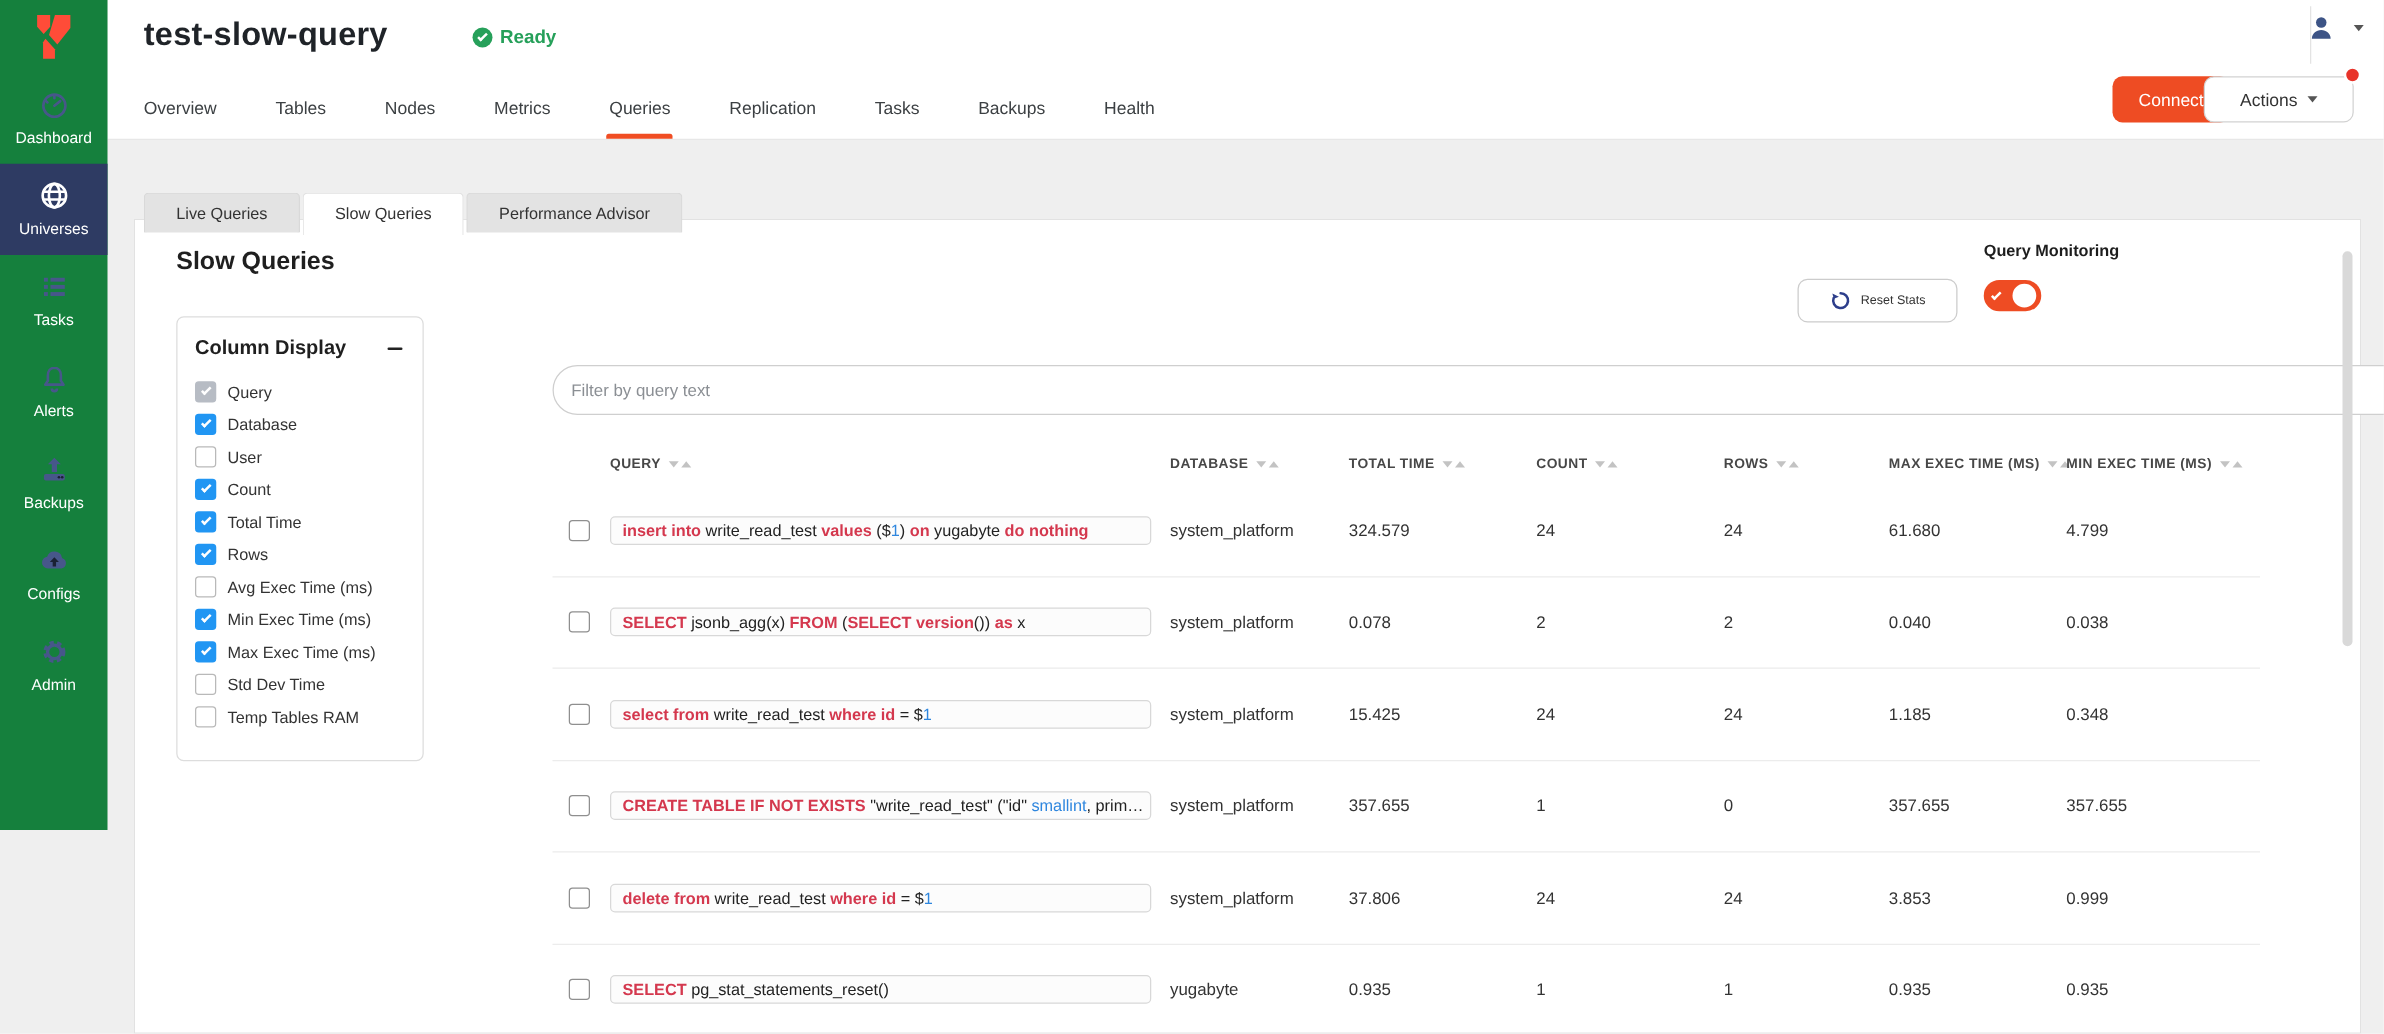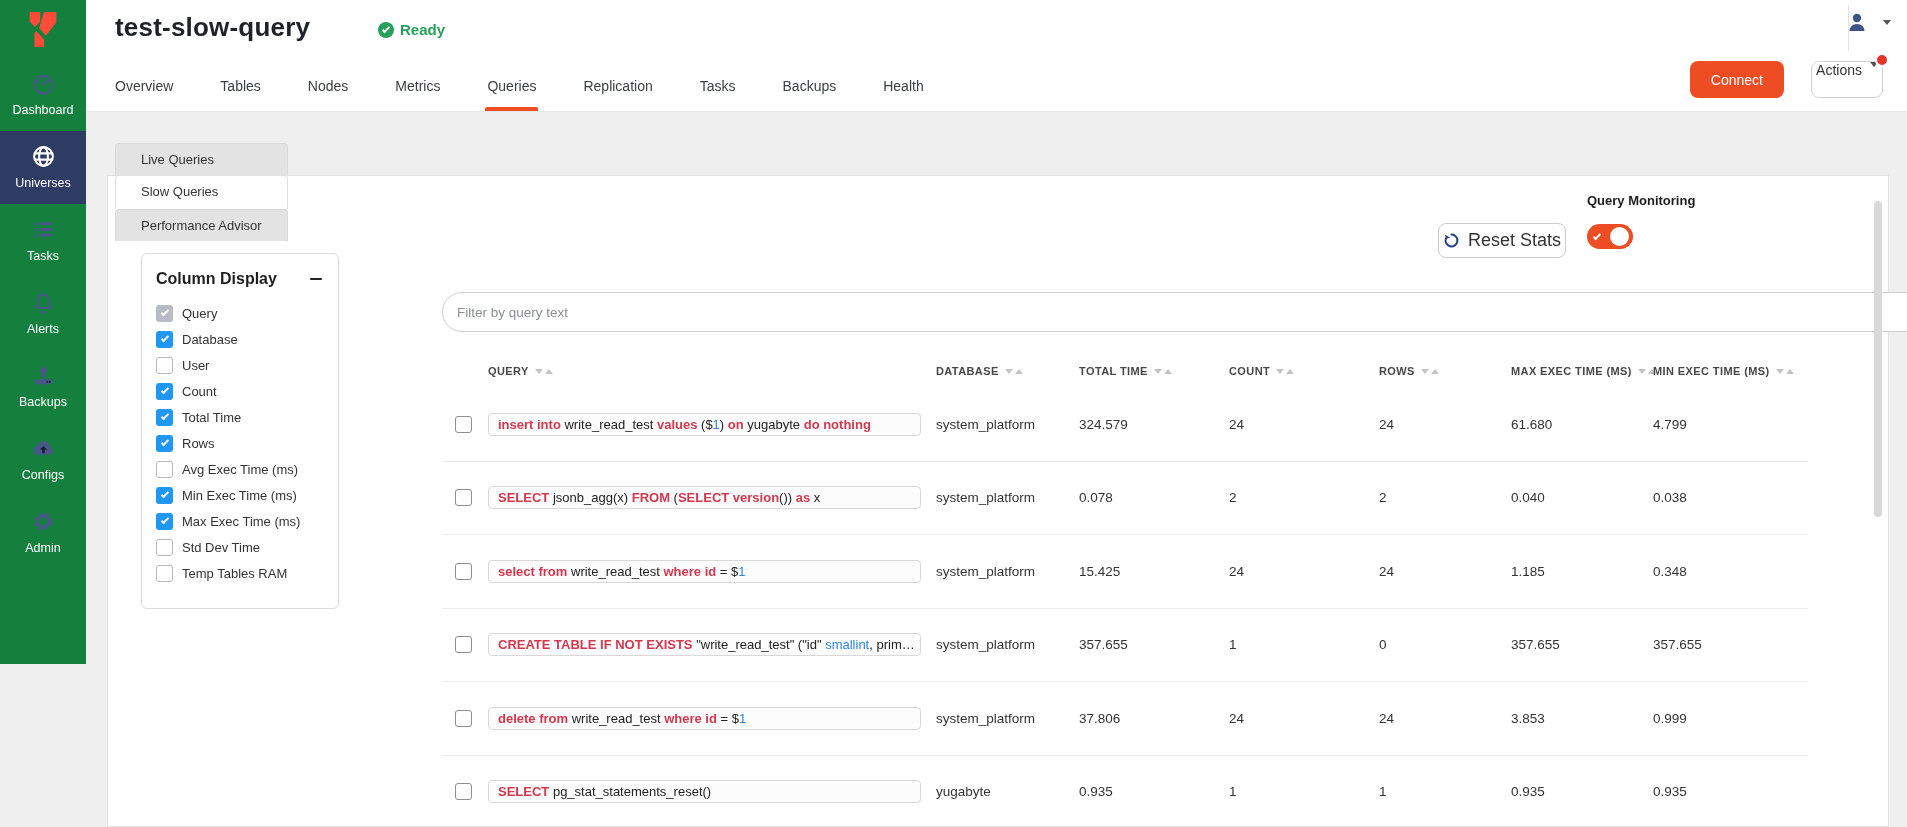--- a/index.html
+++ b/index.html
@@ -22,48 +22,48 @@
   .appheader { position:absolute; top:0; left:0; right:0; height:112px; background:#fff; border-bottom:1px solid #e7e7e7; }
   .uni-title { position:absolute; left:29px; top:12px; font-size:26px; font-weight:700; color:#1f2328; letter-spacing:.2px;text-align:center; }
   .ready-badge { position:absolute; left:260px; top:21px; display:flex; align-items:center; gap:6px;padding-left:32px; }
   .ready-circle { width:16px; height:16px; border-radius:50%; background:#26a05a; display:flex; align-items:center; justify-content:center; }
   .ready-text { color:#26a05a; font-size:15px; font-weight:700; }
   .check { display:inline-block; width:4px; height:8px; border:solid #fff; border-width:0 2px 2px 0; transform:rotate(45deg); margin-top:-2px; }
   .hdr-tabs { position:absolute; left:29px; bottom:0; display:flex; gap:47px; }
   .hdr-tab { position:relative; padding-bottom:17px; font-size:14px; color:#3c4043; cursor:pointer; }
   .hdr-tab.active::after { content:""; position:absolute; left:-2px; right:-2px; bottom:0; height:4px; background:#f04d23; border-radius:2px 2px 0 0; }
   .connect-btn { position:absolute; right:123px; top:61px; height:37px; padding:0 21px; background:#ee4c23; color:#fff; font-size:14px; font-weight:400; border:none; border-radius:8px; cursor:pointer; }
-  .actions-btn { position:absolute; right:24px; top:61px; height:37px; padding:0 4px; background:#fff; color:#333; font-size:14px; border:1px solid #d2d2d2; border-radius:8px; cursor:pointer; display:flex; }
+  .actions-btn { position:absolute; right:24px; top:61px; height:37px; padding:0 28px; background:#fff; color:#333; font-size:14px; border:1px solid #d2d2d2; border-radius:8px; cursor:pointer; display:flex; align-items:center; }
   .actions-dot { position:absolute; right:18px; top:53px; width:14px; height:14px; border-radius:50%; background:#e8332a; border:2px solid #fff; z-index:3; }
   .dd-caret { width:0; height:0; border-left:4.5px solid transparent; border-right:4.5px solid transparent; border-top:5px solid #555; margin-left:8px; display:inline-block; }
   .hdr-divider { position:absolute; right:58px; top:5px; height:46px; width:1px; background:#e3e3e3; }
   .avatar-wrap { position:absolute; right:16px; top:10px; display:flex; align-items:center; gap:6px; cursor:pointer; }
   .avatar-icon { width:24px; height:24px; color:#3d5486; }
 
   
-  .subtabs { position:absolute; left:29px; top:143px; display:flex; z-index:4;flex-direction:column; }
+  .subtabs { position:absolute; left:29px; top:154px; display:flex; z-index:4; }
   .subtab { height:32px; line-height:31px; padding:0 25px; background:#e3e3e3; border:1px solid #d9d9d9; border-bottom:none; border-radius:4px 4px 0 0; font-size:13px; color:#333; margin-right:2px; cursor:pointer; }
   .subtab.active { background:#fff; border-color:#e2e2e2; height:34px; position:relative; z-index:5; }
   .panel { position:absolute; left:21px; top:175px; width:1782px; height:652px; background:#fff; border:1px solid #e2e2e2; }
   .panel-title { position:absolute; left:33px; top:22px; font-size:20px; font-weight:700; color:#1f1f1f; }
 
   
   .col-card { position:absolute; left:33px; top:77px; width:198px; height:356px; background:#fff; border:1px solid #ddd; border-radius:6px; padding:16px 14px; }
   .col-card-head { display:flex; align-items:center; justify-content:space-between; margin-bottom:12px;text-align:center; }
   .col-card-title { font-size:16px; font-weight:700; color:#1f1f1f; }
   .minus-btn { width:16px; height:16px; display:flex; align-items:center; justify-content:center; cursor:pointer; }
   .minus-bar { width:12px; height:2.5px; background:#222; border-radius:1px; }
   .col-opt { display:flex; align-items:center; gap:9px; padding:4.5px 0; cursor:pointer; }
   .cbx { width:17px; height:17px; border-radius:3px; flex:0 0 17px; display:flex; align-items:center; justify-content:center; background:#fff; border:1.5px solid #b9b9b9; }
   .cbx.checked { background:#2196f3; border:none; }
   .cbx.checked-disabled { background:#b7bcc4; border:none; }
   .col-opt-label { font-size:13px; color:#333; }
 
   
-  .reset-btn { position:absolute; left:1330px; top:47px; width:128px; height:35px; background:#fff; border:1px solid #ccc; border-radius:8px; display:flex; align-items:center; justify-content:center; gap:8px; font-size:18px; color:#333; cursor:pointer; }
+  .reset-btn { position:absolute; left:1330px; top:47px; width:128px; height:35px; background:#fff; border:1px solid #ccc; border-radius:8px; display:flex; align-items:center; justify-content:center; gap:8px; font-size:10px; color:#333; cursor:pointer; }
   .qm-label { position:absolute; left:1479px; top:17px; font-size:13px; font-weight:700; color:#1d1d1d; }
   .toggle { position:absolute; left:1479px; top:48px; width:46px; height:25px; border-radius:13px; background:#ee4c23; display:flex; align-items:center; justify-content:space-between; padding:0 4px 0 8px; cursor:pointer; }
   .toggle .knob { width:19px; height:19px; background:#fff; border-radius:50%; }
 
   
   .filter-input { position:absolute; left:334px; top:116px; width:1714px; height:40px; border:1px solid #cfcfcf; border-radius:20px; padding:0 14px; font-size:13.5px; color:#333; font-family:"Liberation Sans",sans-serif; outline:none; background:#fff; }
   .filter-input::placeholder { color:#8b8f94; }
 
   
   .qtable { position:absolute; left:334px; top:178px; width:1366px; }

